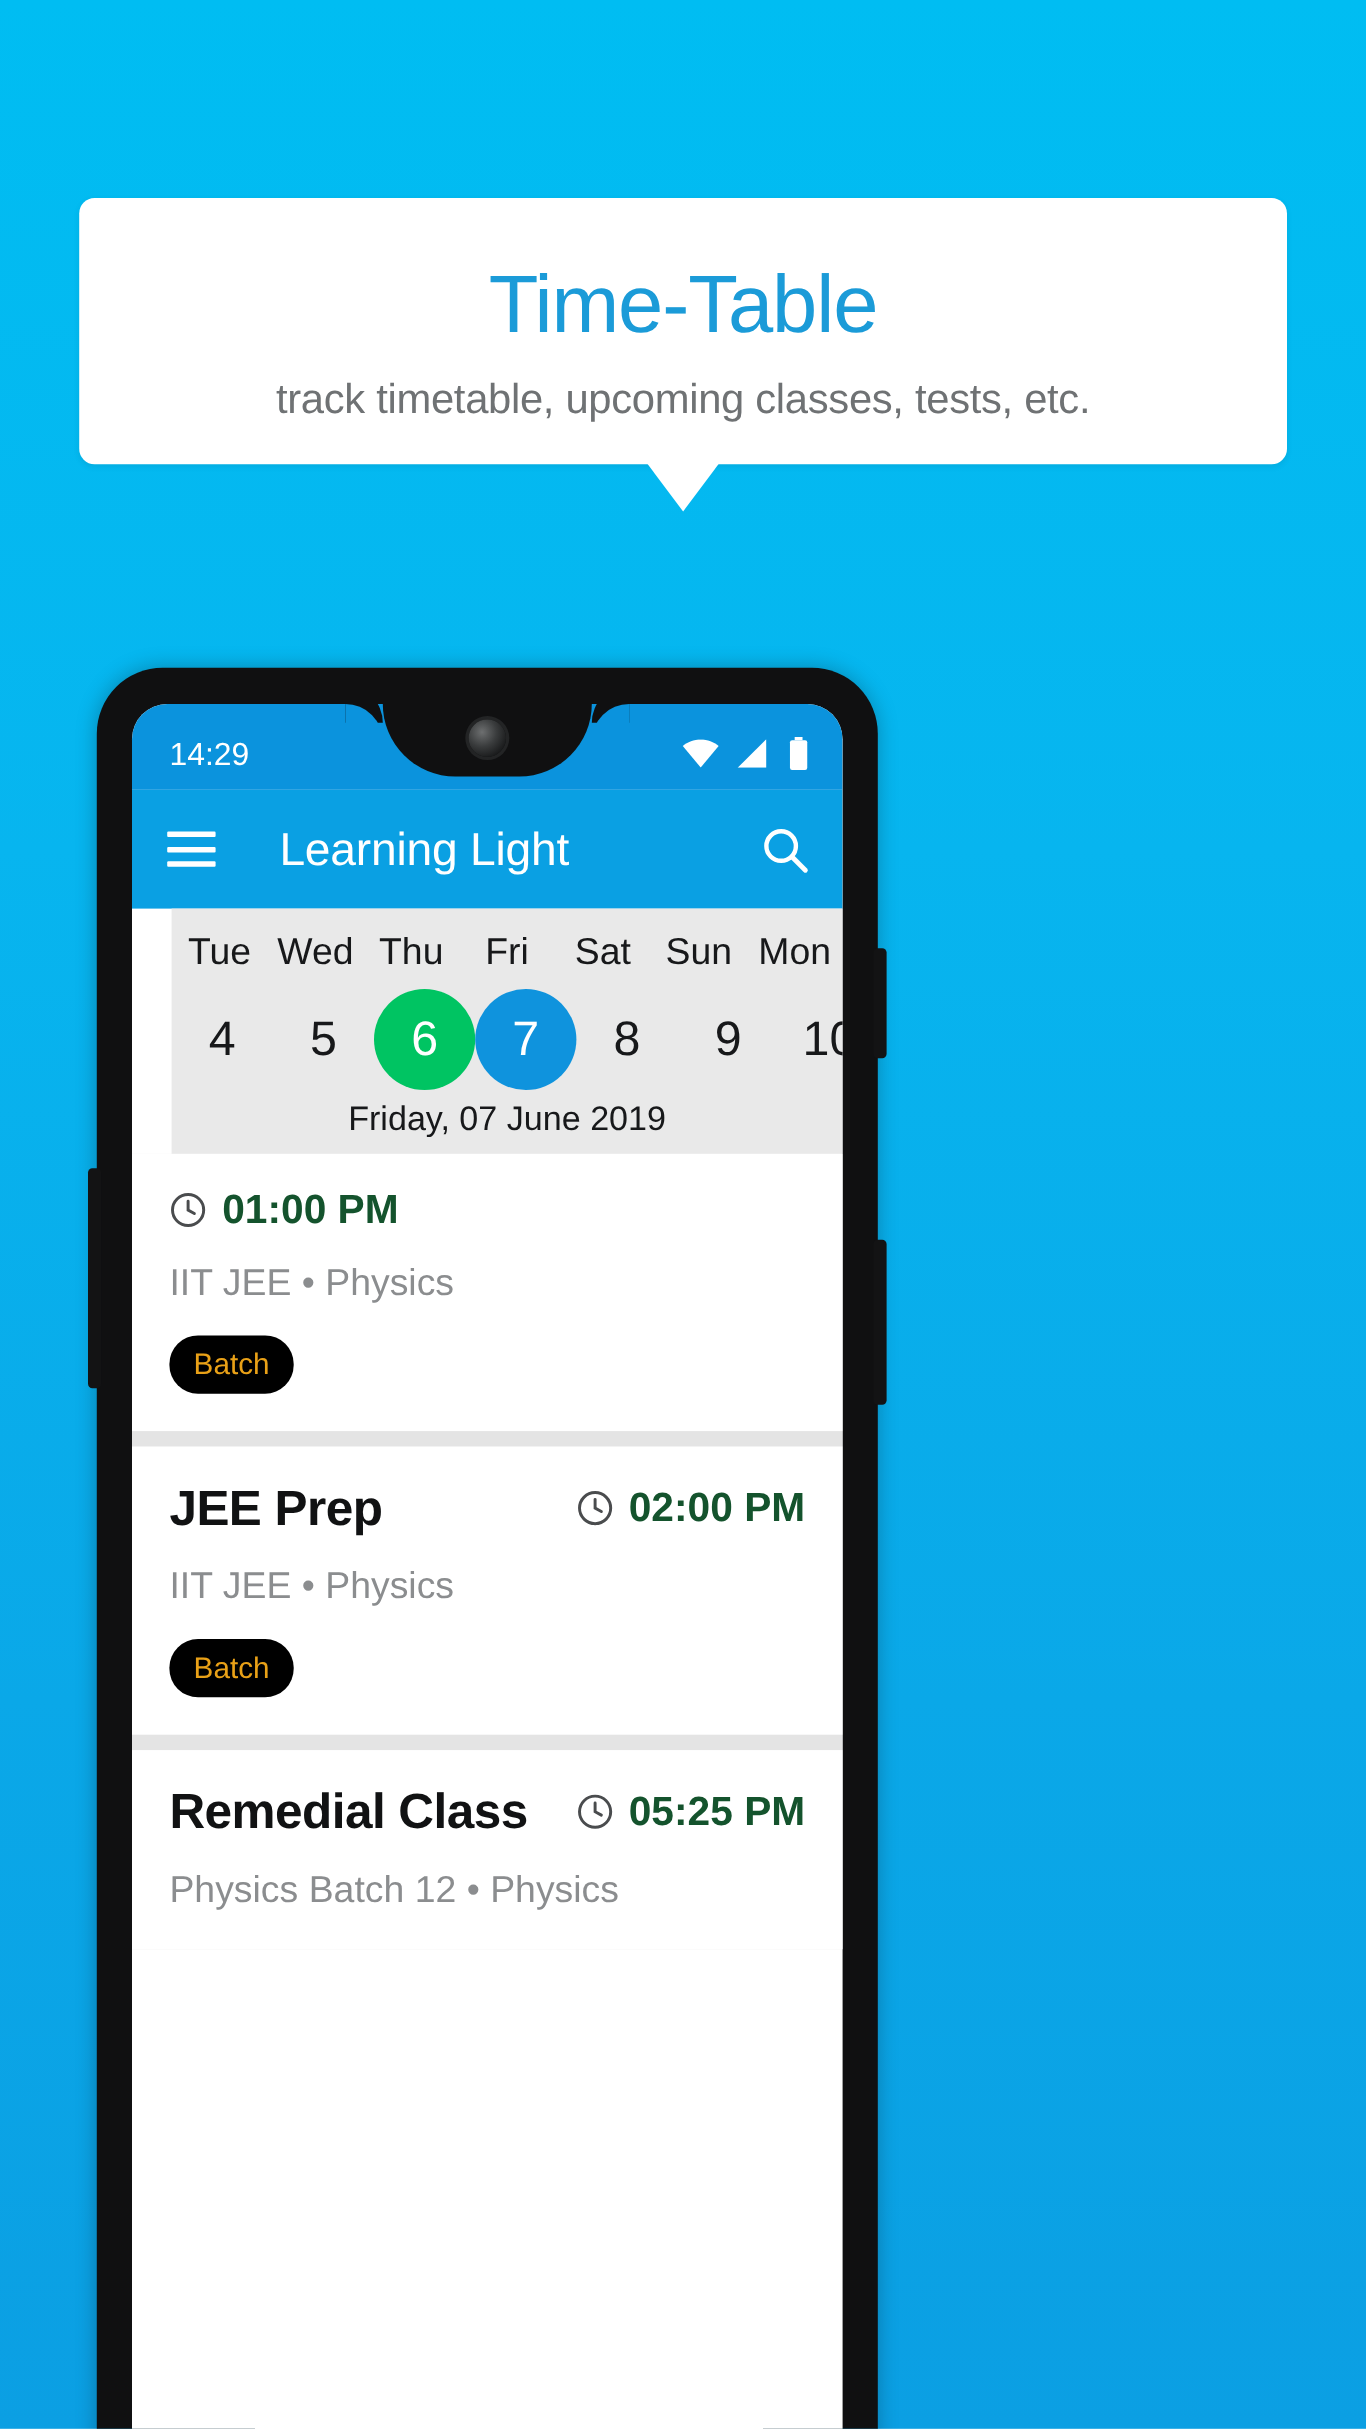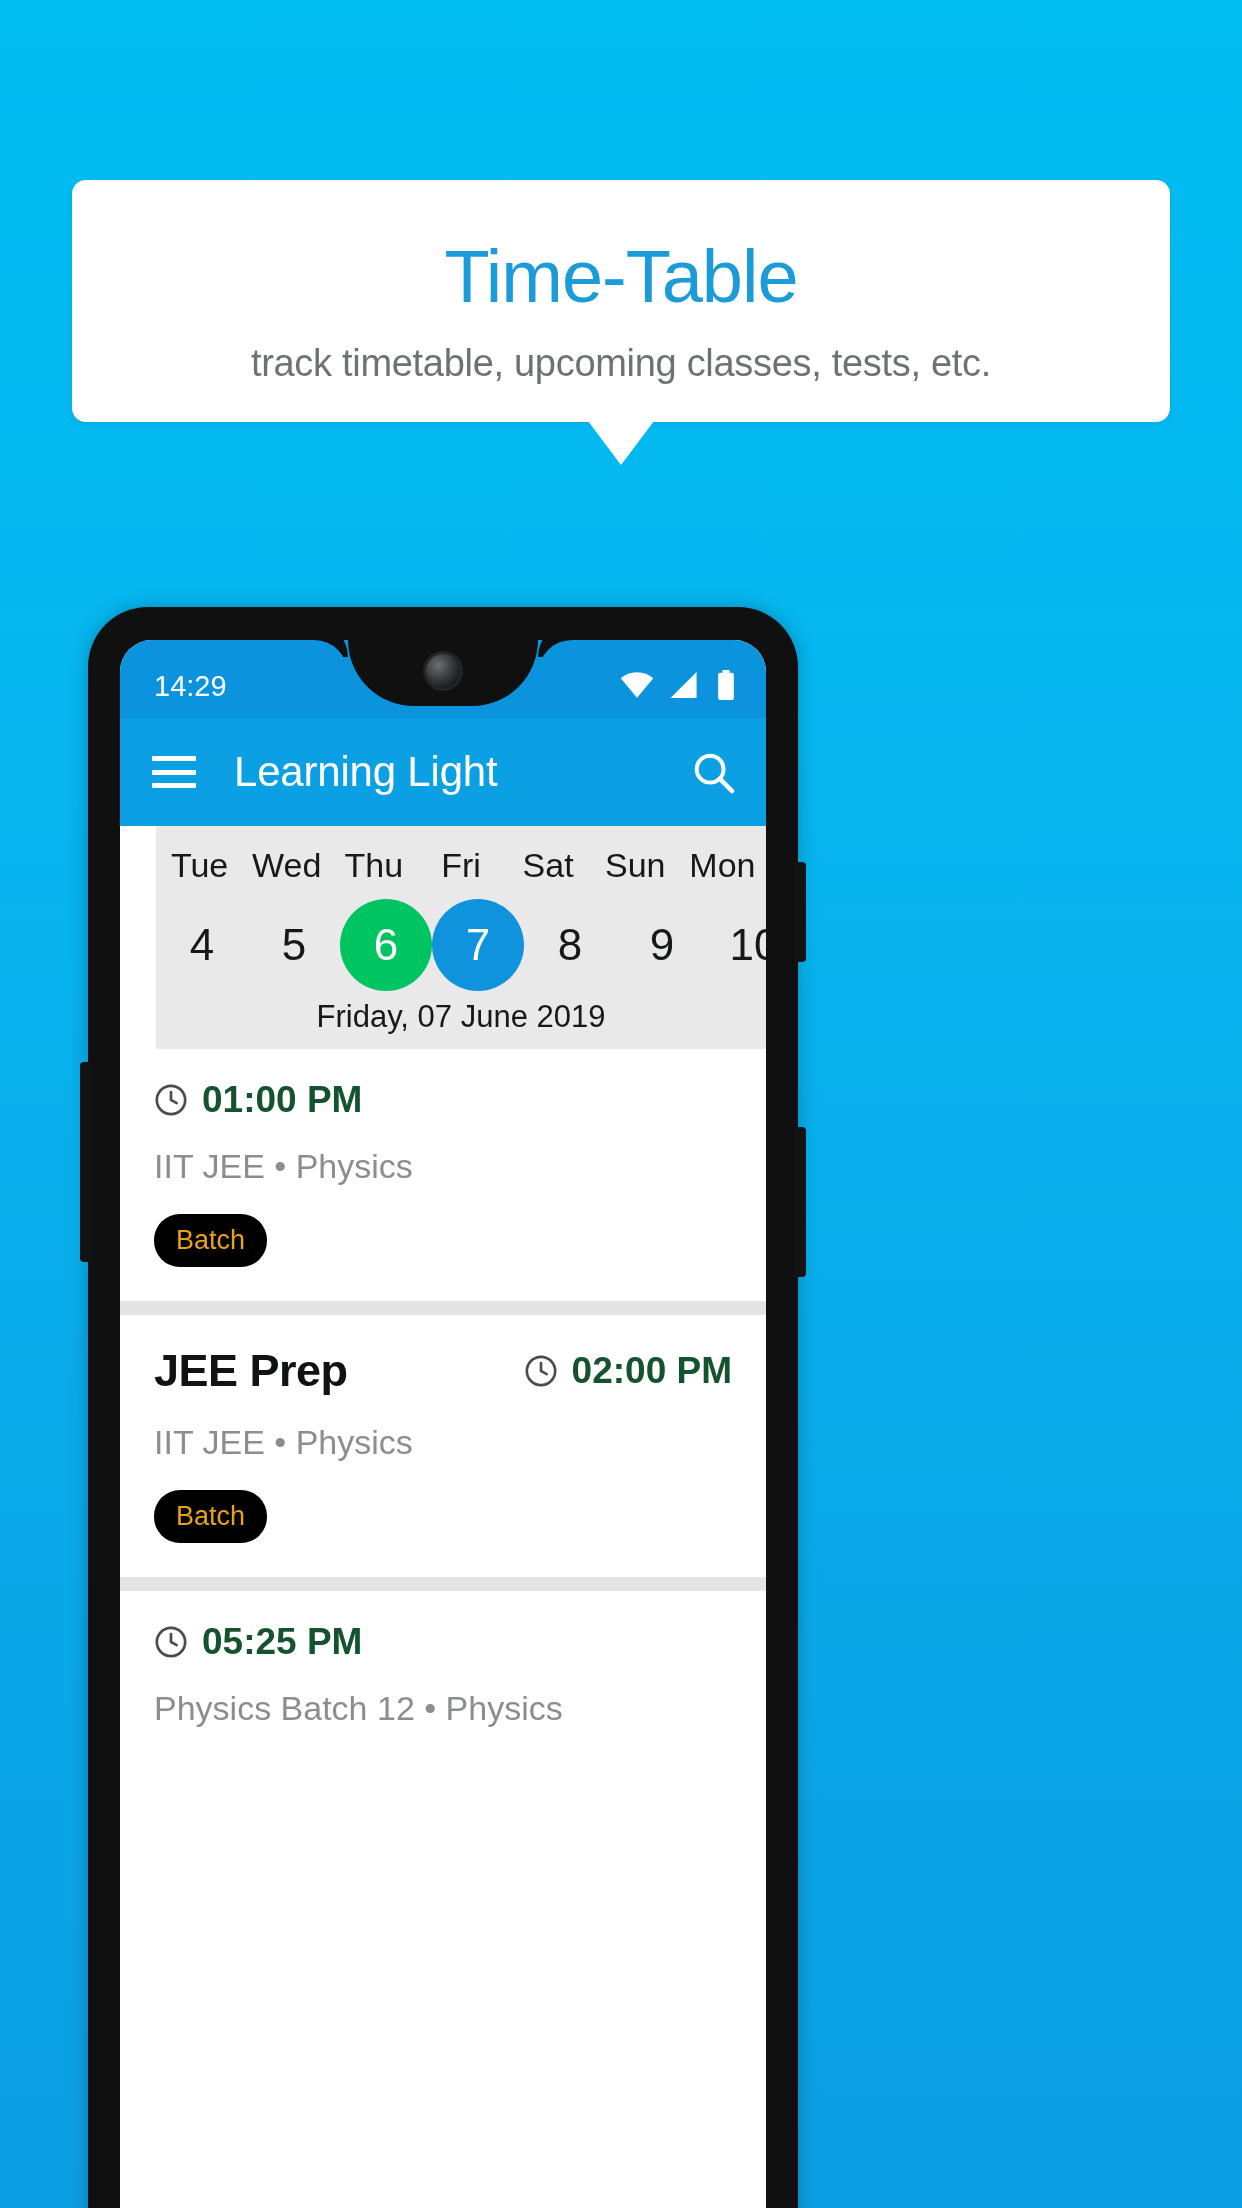--- a/index.html
+++ b/index.html
@@ -78,21 +78,21 @@
     box-shadow:0 0 0 3px #232425;
   }
 
   
   #app-bar{
     height:108px; background:#0aa0e3; display:flex; align-items:center;
     padding:0 30px 0 32px;
   }
   #hamburger{ width:44px; height:32px; display:flex; flex-direction:column; justify-content:space-between; cursor:pointer; }
   #hamburger span{ display:block; height:5px; background:#fff; border-radius:1px; }
-  #app-title{ font-size:42px; color:#ffffff; font-weight:400; margin-left:38px; flex:1; letter-spacing:-.2px; }
+  #app-title{ font-size:42px; color:#ffffff; font-weight:400; margin-left:58px; flex:1; letter-spacing:-.2px; }
   #search-icon{ width:46px; height:46px; }
 
   
   #date-strip{ background:#e9e9e9; padding:20px 0 14px;margin-left:36px; }
   #dow-row,#dnum-row{ display:flex; }
   #dow-row > div,#dnum-row > div{ flex:1; text-align:center; }
   .dow{ font-size:34px; color:#17181a; font-weight:400; }
   #dnum-row{ margin-top:14px; }
   .dnum-wrap{ display:flex; align-items:center; justify-content:center; height:92px; }
   .dnum{
@@ -228,20 +228,21 @@
             </svg>
             <span class="time-text">02:00 PM</span>
           </div>
         </div>
         <div class="card-sub">IIT JEE • Physics</div>
         <div class="badge">Batch</div>
       </div>
 
       <div class="class-card">
         <div class="card-top">
+          <div class="card-title">Remedial Class</div>
           <div class="card-time">
             <svg class="clock-icon" viewBox="0 0 24 24">
               <circle cx="12" cy="12" r="10" fill="none" stroke="#4a4c4e" stroke-width="1.9"></circle>
               <path d="M12 6.4 L12 12 L16 14.2" fill="none" stroke="#4a4c4e" stroke-width="1.9" stroke-linecap="round"></path>
             </svg>
             <span class="time-text">05:25 PM</span>
           </div>
         </div>
         <div class="card-sub">Physics Batch 12 • Physics</div>
       </div>

